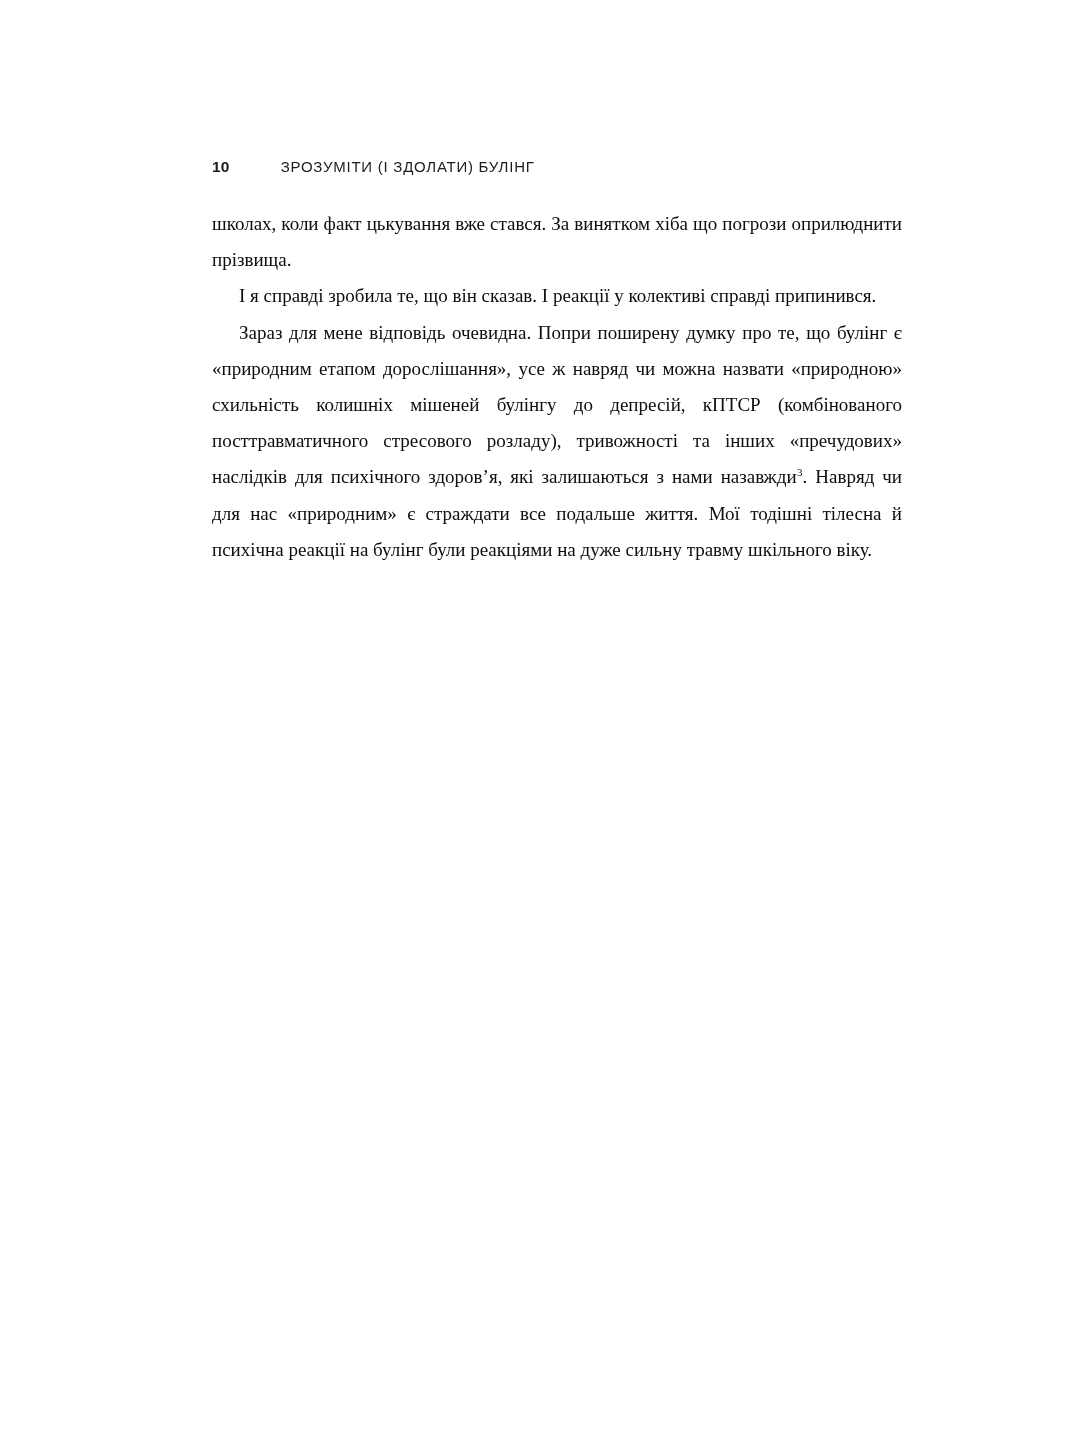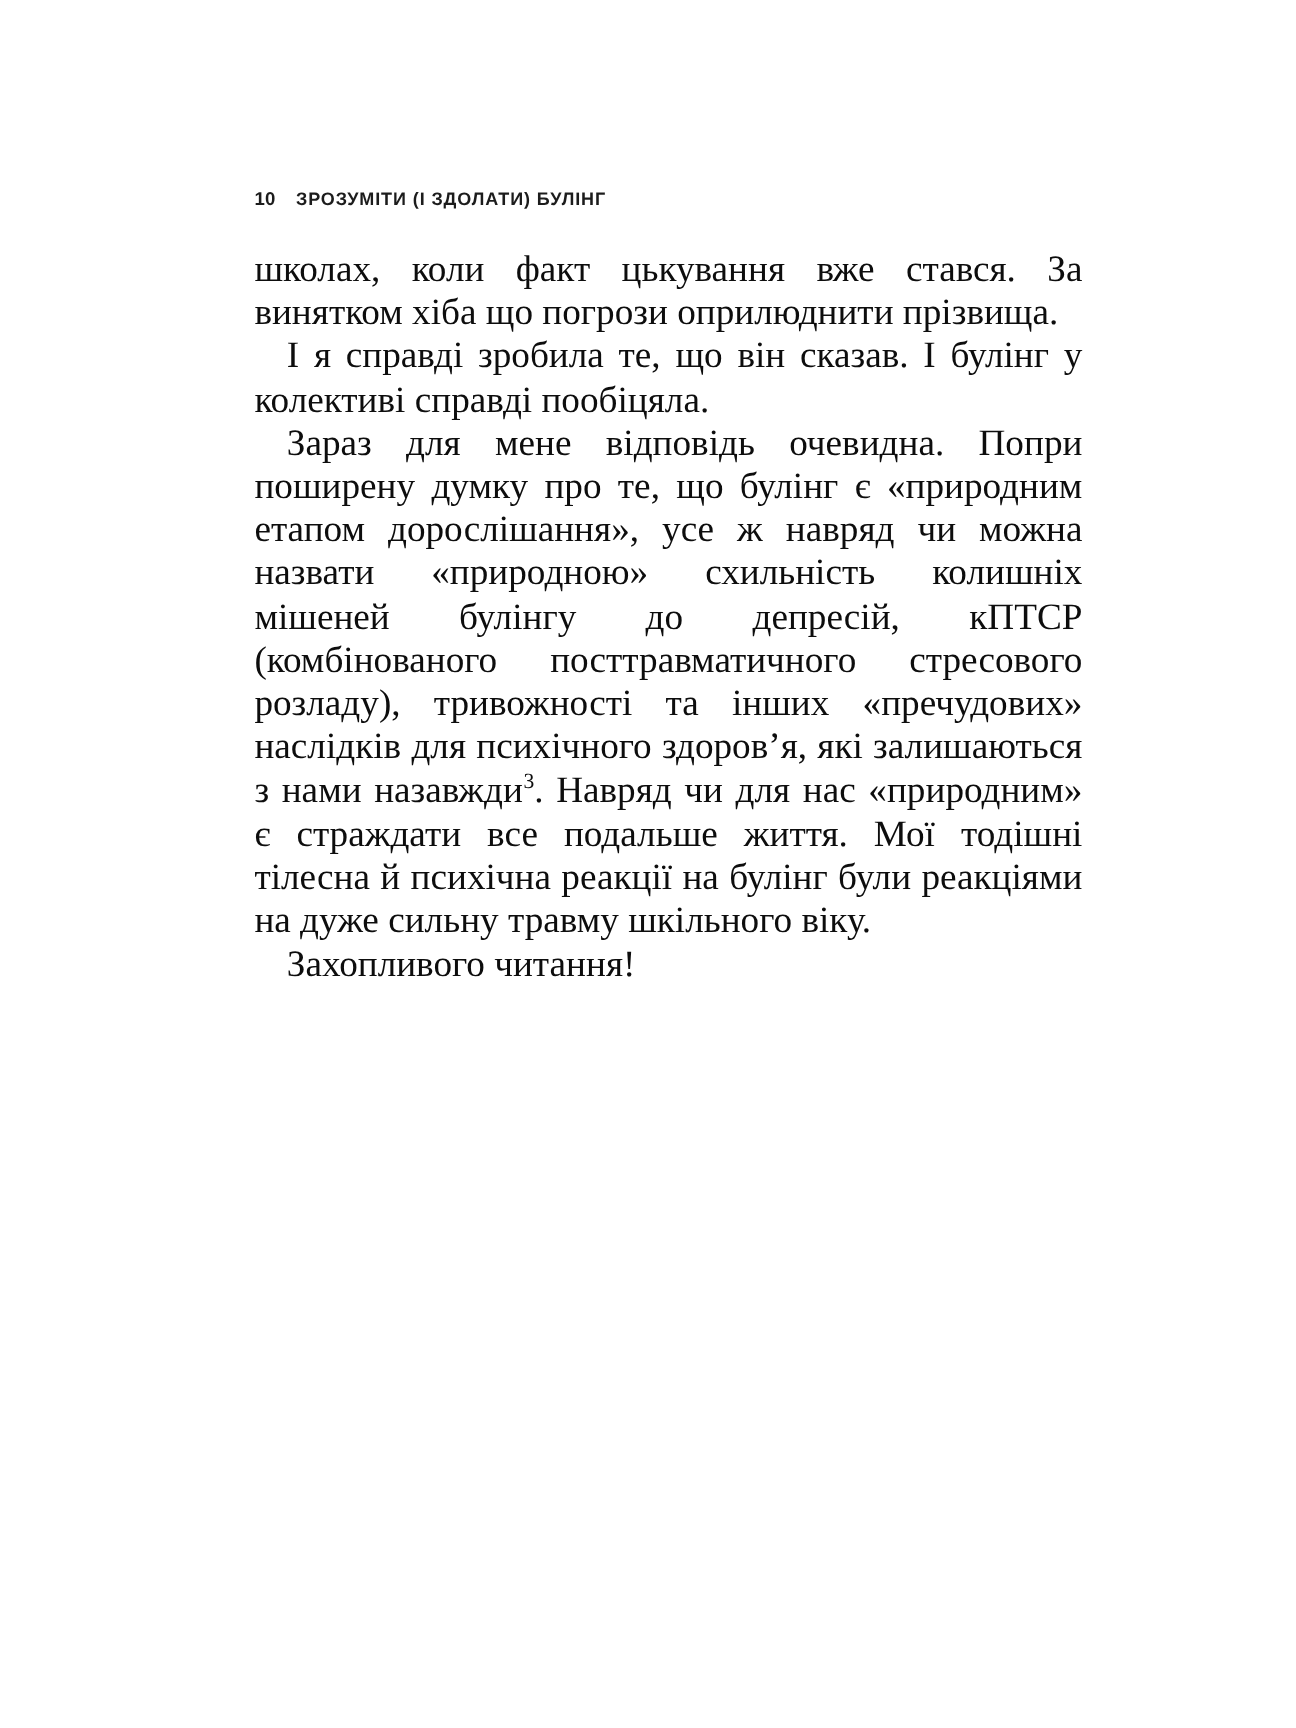--- a/index.html
+++ b/index.html
@@ -33,34 +33,34 @@
     white-space: nowrap;
   }
 
   .running-head .folio {
     font-weight: 700;
     font-size: 15.5px;
     letter-spacing: 0.2px;
   }
 
   .running-head .head-title {
-    margin-left: 17px;
-    font-weight: 700;
+    margin-left: 51px;
+    font-weight: 400;
     text-transform: uppercase;
     letter-spacing: 0.75px;
   }
 
   
   .text-block {
     position: absolute;
     left: 212px;
     top: 206px;
     width: 690px;
     font-family: "Liberation Serif", "DejaVu Serif", serif;
-    font-size: 31px;
+    font-size: 19px;
     line-height: 36.2px;
     color: #0d0d0d;
     text-align: justify;
     text-justify: inter-word;
     hyphens: manual;
     -webkit-hyphens: manual;
   }
 
   .text-block p {
     margin: 0;
@@ -90,23 +90,22 @@
 
   <div class="running-head">
     <span class="folio">10</span>
     <span class="head-title">ЗРОЗУМІТИ (І ЗДОЛАТИ) БУЛІНГ</span>
   </div>
 
   <div class="text-block">
 
     <p>школах, коли факт цькування вже стався. За винятком хіба що погрози оприлюднити прізвища.</p>
 
-    <p class="indented">І я справді зробила те, що він сказав. І булінг у колективі справді пообіцяла.</p>
+    <p class="indented">І я справді зробила те, що він сказав. І реакції у колективі справді припинився.</p>
 
 
     <p class="indented"><span>Зараз для мене відповідь очевидна. Попри поширену думку про те, що булінг є «природним етапом дорослішання», усе ж навряд чи можна назвати «природною» схильність колишніх мішеней булінгу до депресій, кПТСР (комбінованого посттравматичного стресового розладу), тривожності та інших «пречудових» наслідків для психічного здоров’я, які залишаються з нами назавжди</span><sup class="footnote-marker">3</sup><span>. Навряд чи для нас «природним» є страждати все подальше життя. Мої тодішні тілесна й психічна реакції на булінг були реакціями на дуже сильну травму шкільного віку.</span></p>
 
 
-    <p class="indented">Захопливого читання!</p>
 
   </div>
 
 </div>
 
 </body></html>

